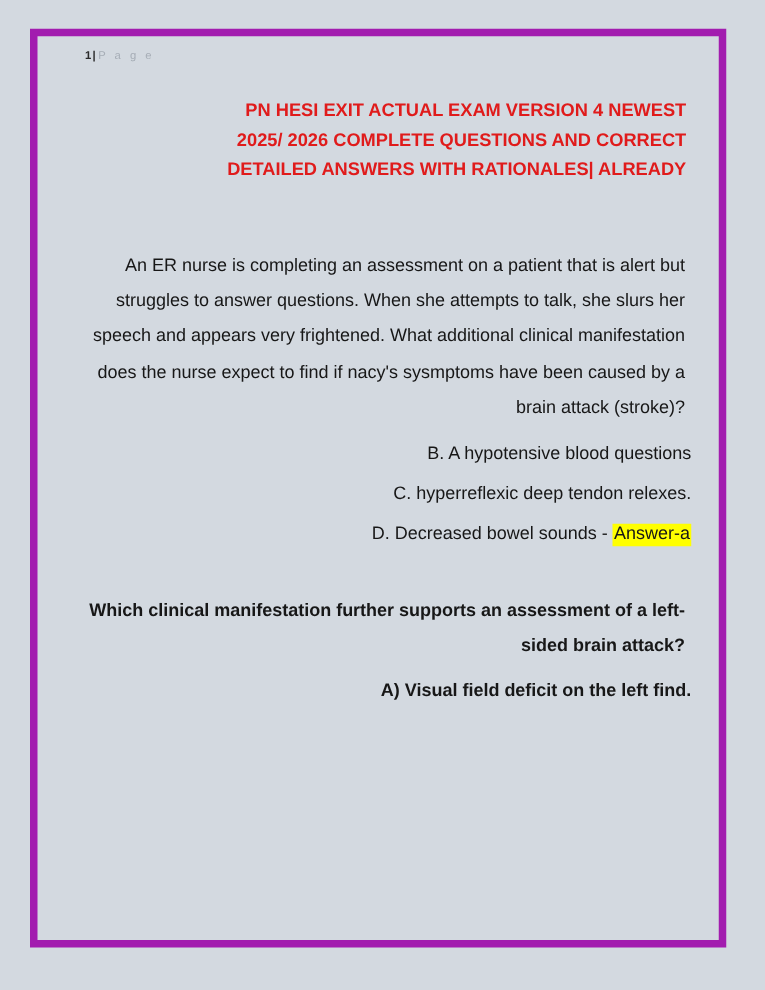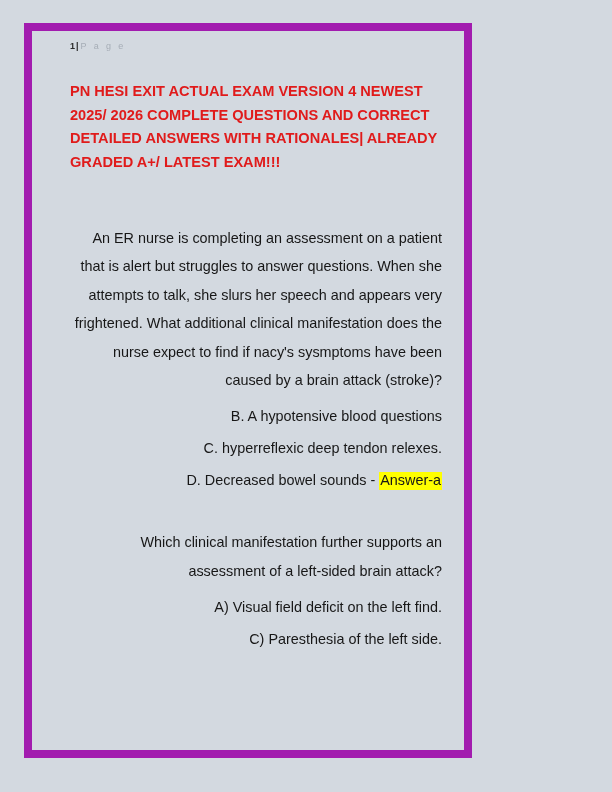--- a/index.html
+++ b/index.html
@@ -12,24 +12,24 @@
     background: #d3d9e0;
     font-family: "Liberation Sans", sans-serif;
     overflow: hidden;
   }
 
   
   .page-sheet {
     position: absolute;
     left: 24px;
     top: 23px;
-    width: 448px;
+    width: 557px;
     height: 735px;
     box-sizing: border-box;
-    border: 8px solid #a21caf;
+    border: 6px solid #a21caf;
     background: #d3d9e0;
   }
 
   .page-inner {
     position: absolute;
     left: 0;
     top: 0;
     right: 0;
     bottom: 0;
     padding: 9px 12px 0 38px;
@@ -55,21 +55,21 @@
     color: #2b2b2b;
     padding: 0 2px 0 1px;
   }
   .running-header .page-word {
     color: #a6adb6;
     letter-spacing: 2.4px;
   }
 
   
   .doc-title {
-    text-align: left;
+    text-align: right;
     color: #e01b1b;
     font-weight: bold;
     font-size: 14.6px;
     line-height: 23.5px;
     padding: 0 14px 0 0;
     margin: 0 0 50px 0;
   }
   .doc-title .title-line {
     display: block;
     white-space: nowrap;
@@ -78,20 +78,21 @@
   
   .content {
     padding-right: 10px;
   }
   .qa-block {
     margin-bottom: 30px;
     text-align: right;
   }
   .qa-block:last-child {
     margin-bottom: 0;
+    font-weight: bold;
   }
   .question-stem {
     font-size: 14.4px;
     line-height: 28.4px;
     color: #171717;
     margin: 0 0 8px 0;
     max-width: 480px;
   }
   .option-row {
     font-size: 14.4px;
@@ -114,33 +115,31 @@
   <div class="page-inner">
 
     <div class="running-header">
       <span class="page-num">1</span><span class="page-sep">|</span><span class="page-word">P a g e</span>
     </div>
 
     <div class="doc-title">
       <span class="title-line">PN HESI EXIT ACTUAL EXAM VERSION 4 NEWEST</span>
       <span class="title-line">2025/ 2026 COMPLETE QUESTIONS AND CORRECT</span>
       <span class="title-line">DETAILED ANSWERS WITH RATIONALES| ALREADY</span>
-      <span class="title-line">GRADED A+/ LATEST EXAM!!!</span>
     </div>
 
     <div class="content">
 
       <div class="qa-block">
         <p class="question-stem">An ER nurse is completing an assessment on a patient that is alert but struggles to answer questions. When she attempts to talk, she slurs her speech and appears very frightened. What additional clinical manifestation does the nurse expect to find if nacy's sysmptoms have been caused by a brain attack (stroke)?</p>
         <p class="option-row"><span>B. A hypotensive blood questions</span><span></span></p>
         <p class="option-row"><span>C. hyperreflexic deep tendon relexes.</span><span></span></p>
         <p class="option-row"><span>D. Decreased bowel sounds</span><span> - </span><span class="answer-highlight">Answer-a</span></p>
       </div>
 
       <div class="qa-block">
         <p class="question-stem">Which clinical manifestation further supports an assessment of a left-sided brain attack?</p>
         <p class="option-row"><span>A) Visual field deficit on the left find.</span><span></span></p>
-        <p class="option-row"><span>C) Paresthesia of the left side.</span><span></span></p>
       </div>
 
     </div>
   </div>
 </div>
 
 </body></html>

